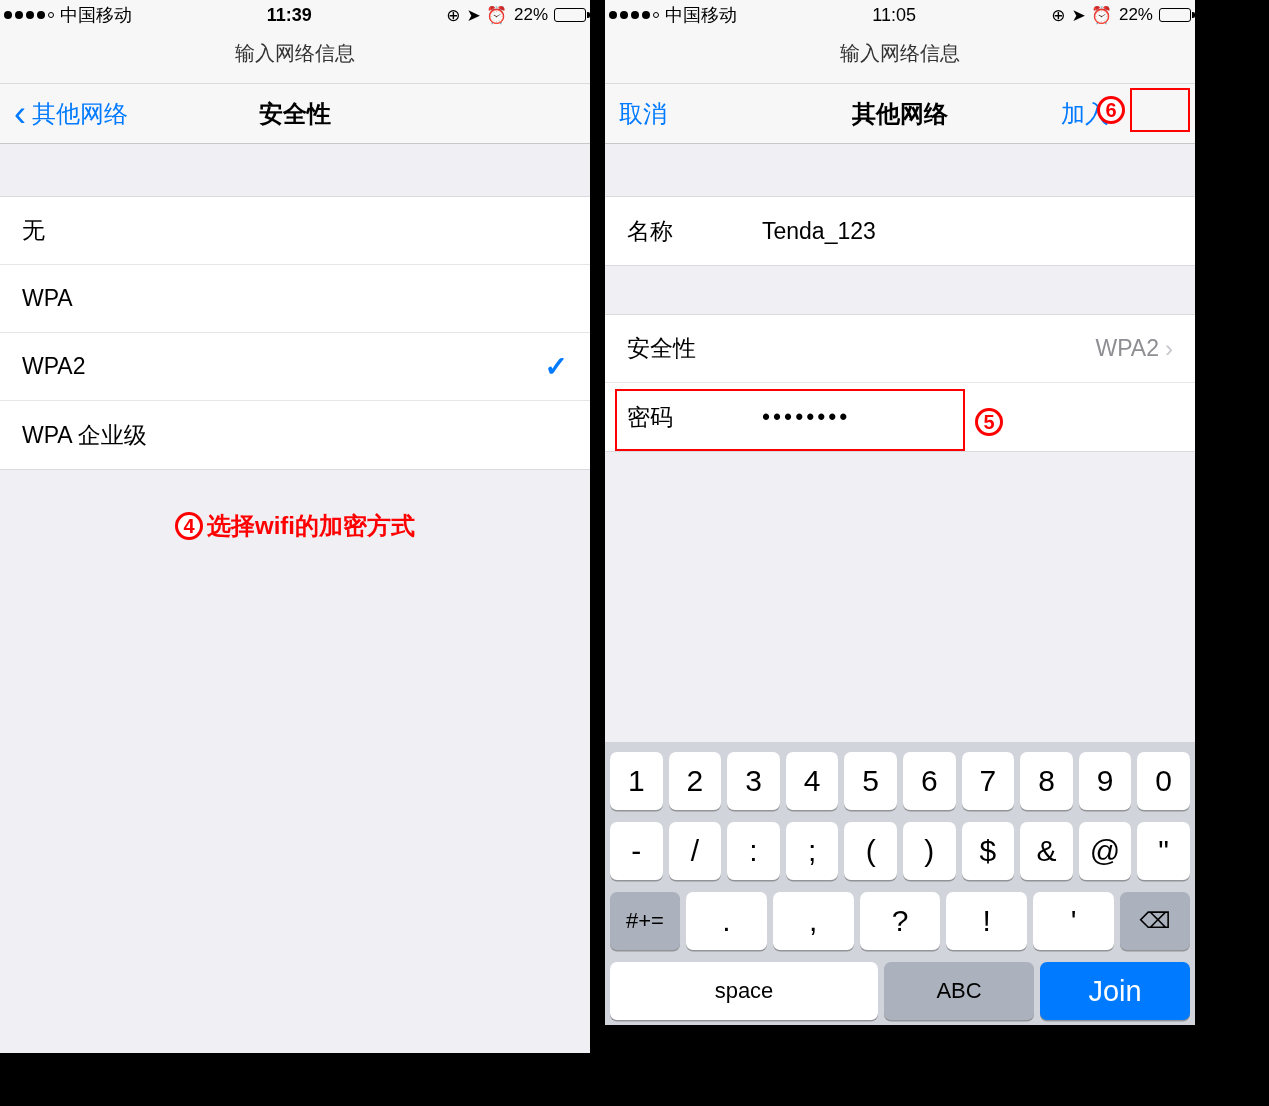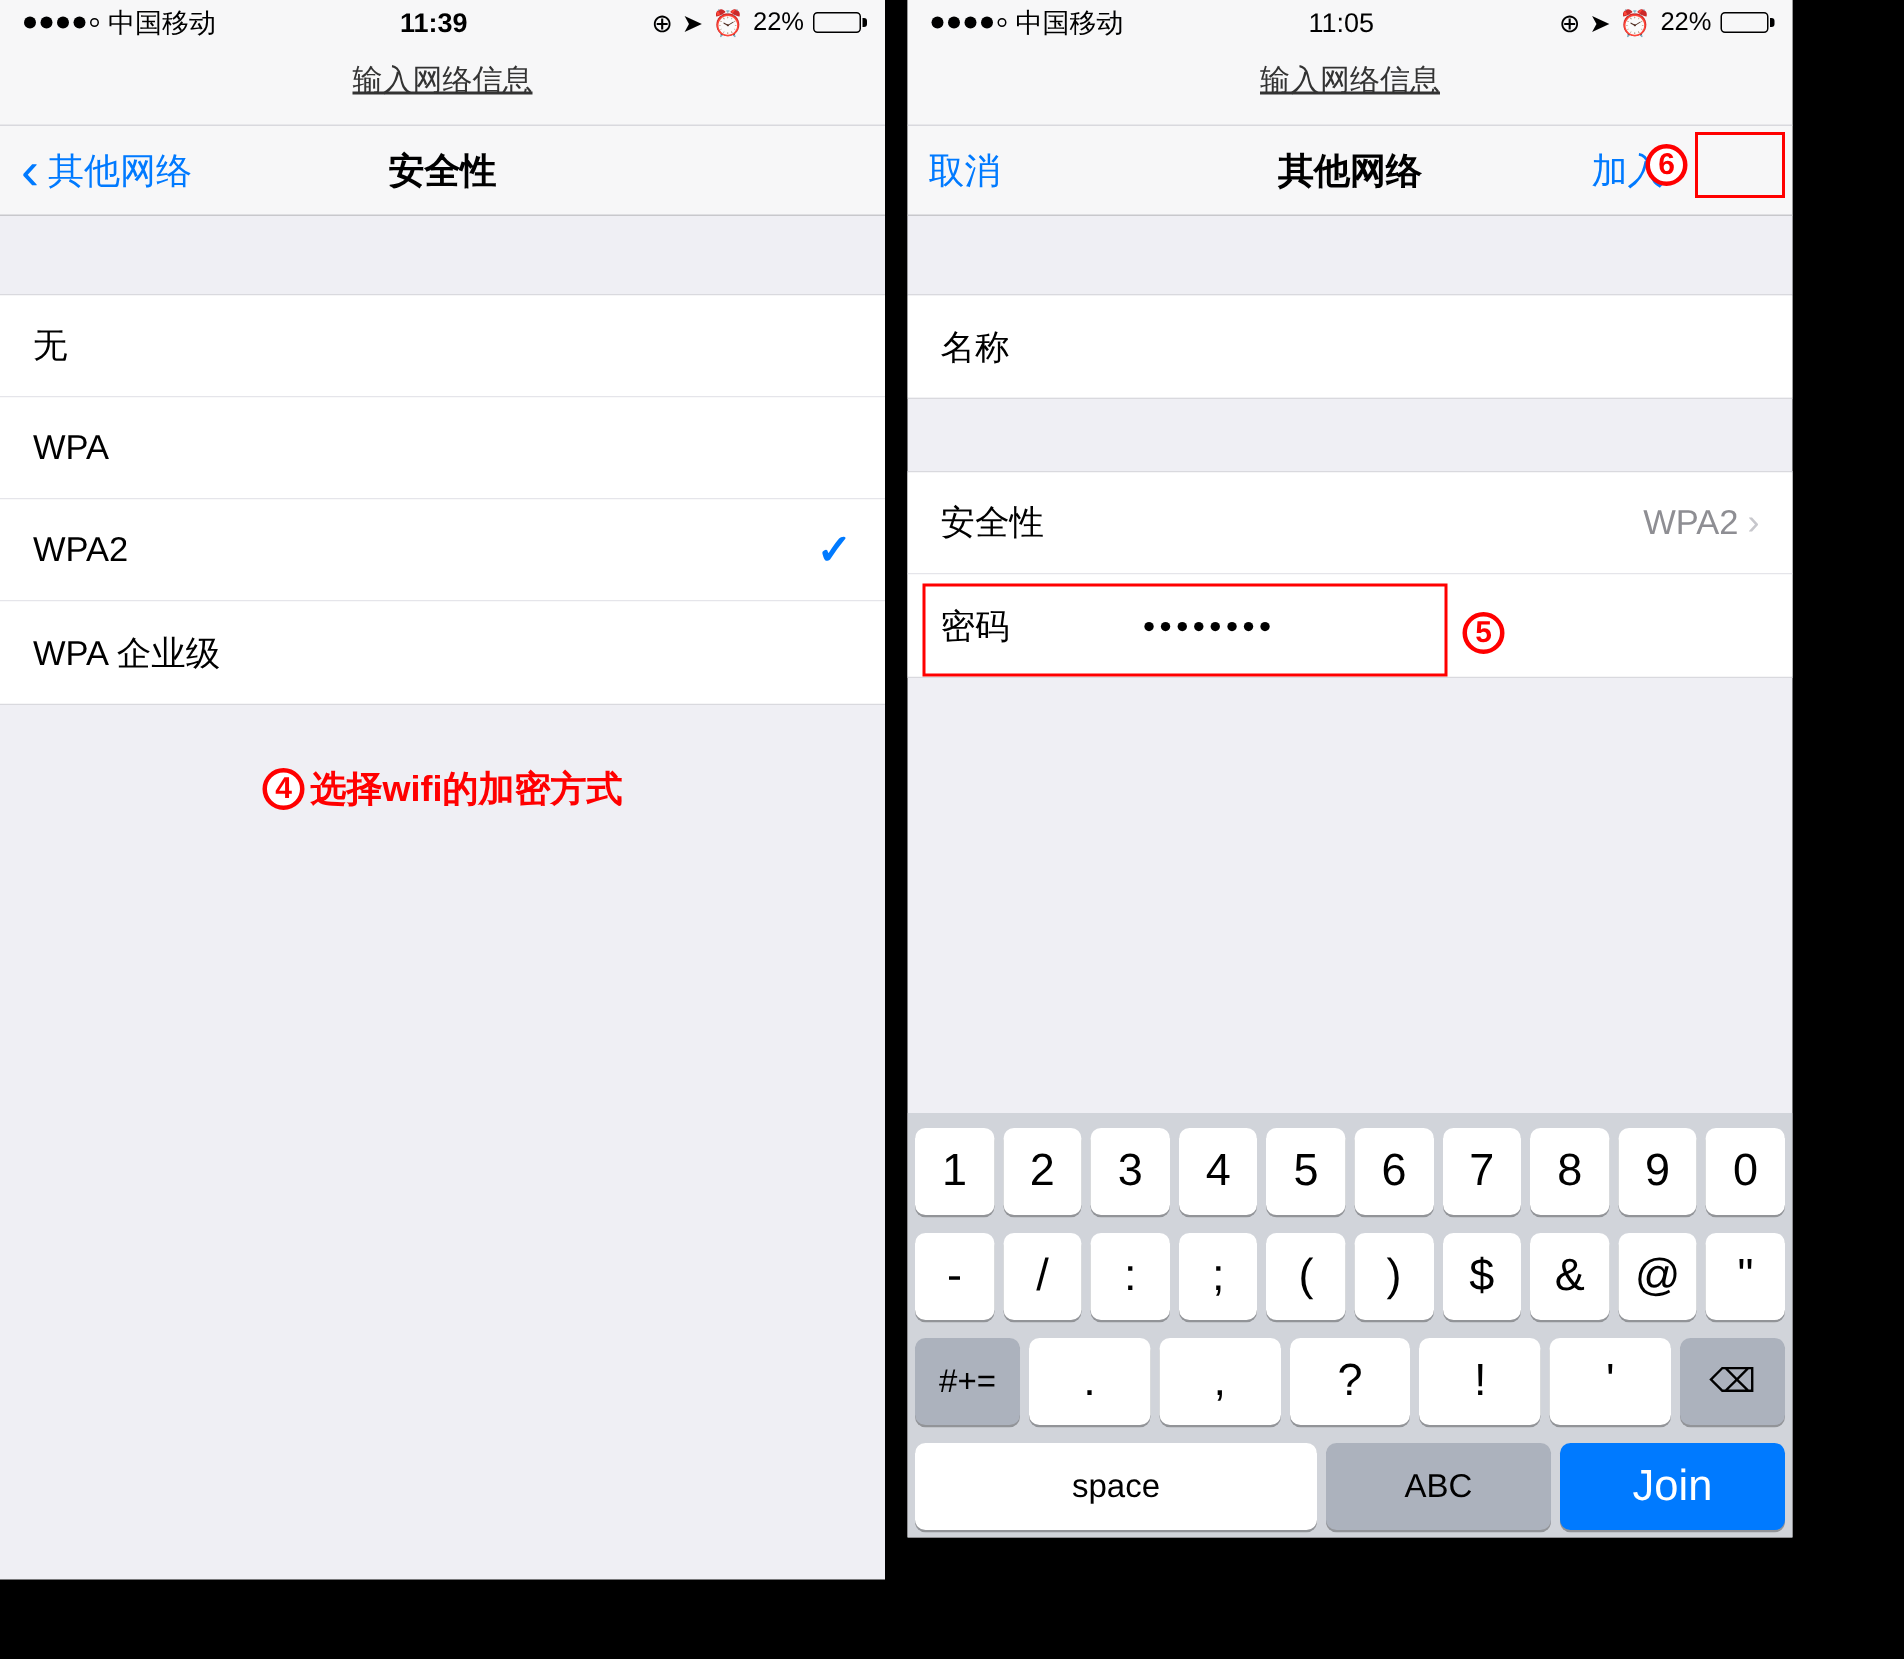--- a/index.html
+++ b/index.html
@@ -22,21 +22,21 @@
   .phone-left { left: 0; }
   .phone-right { left: 605px; width: 590px; height: 1025px; }
 
   
   .status-bar {
     height: 30px;
     background: #f7f7f8;
     display: flex;
     align-items: center;
     justify-content: space-between;
-    padding: 0 16px;
+    padding: 0 4px;
     font-size: 18px;
     font-weight: 600;
     color: #000;
   }
   .status-left, .status-right { display: flex; align-items: center; gap: 6px; }
   .signal-dots { display: flex; gap: 3px; align-items: center;}
   .signal-dots .dot { width: 8px; height: 8px; border-radius: 50%; background: #000; }
   .signal-dots .dot.hollow { background: transparent; border: 1px solid #000; width:6px; height:6px;}
   .carrier { font-size: 18px; font-weight: 400;}
   .status-right { font-size: 17px; font-weight:400;}
@@ -46,21 +46,20 @@
   .battery::after { content:""; position:absolute; right:-5px; top:3px; width:3px; height:6px; background:#000; border-radius:0 2px 2px 0;}
   .battery-fill { height:100%; width:22%; background:#000;}
 
   .subheader {
     background: #f7f7f8;
     text-align: center;
     font-size: 20px;
     padding: 10px 12px 16px;
     color: #333;
     border-bottom: 1px solid #d9d9de;
-    text-decoration: underline;
   }
 
   .nav-bar {
     background: #f7f7f8;
     height: 60px;
     display: flex;
     align-items: center;
     justify-content: space-between;
     padding: 0 14px;
     border-bottom: 1px solid #c8c8cc;
@@ -259,20 +258,21 @@
   </div>
 
   <span class="circ-num circ-num-6">6</span>
   <div class="red-box-6"></div>
 
   <div class="gap-section"></div>
 
   <div class="list">
     <div class="list-row">
       <span class="row-field-label">名称</span>
+      <span class="row-value">Tenda_123</span>
     </div>
   </div>
 
   <div style="height:48px;"></div>
 
   <div class="list">
     <div class="list-row">
       <span class="row-field-label">安全性</span>
       <span class="row-value muted">WPA2</span>
       <span class="disclosure">›</span>

